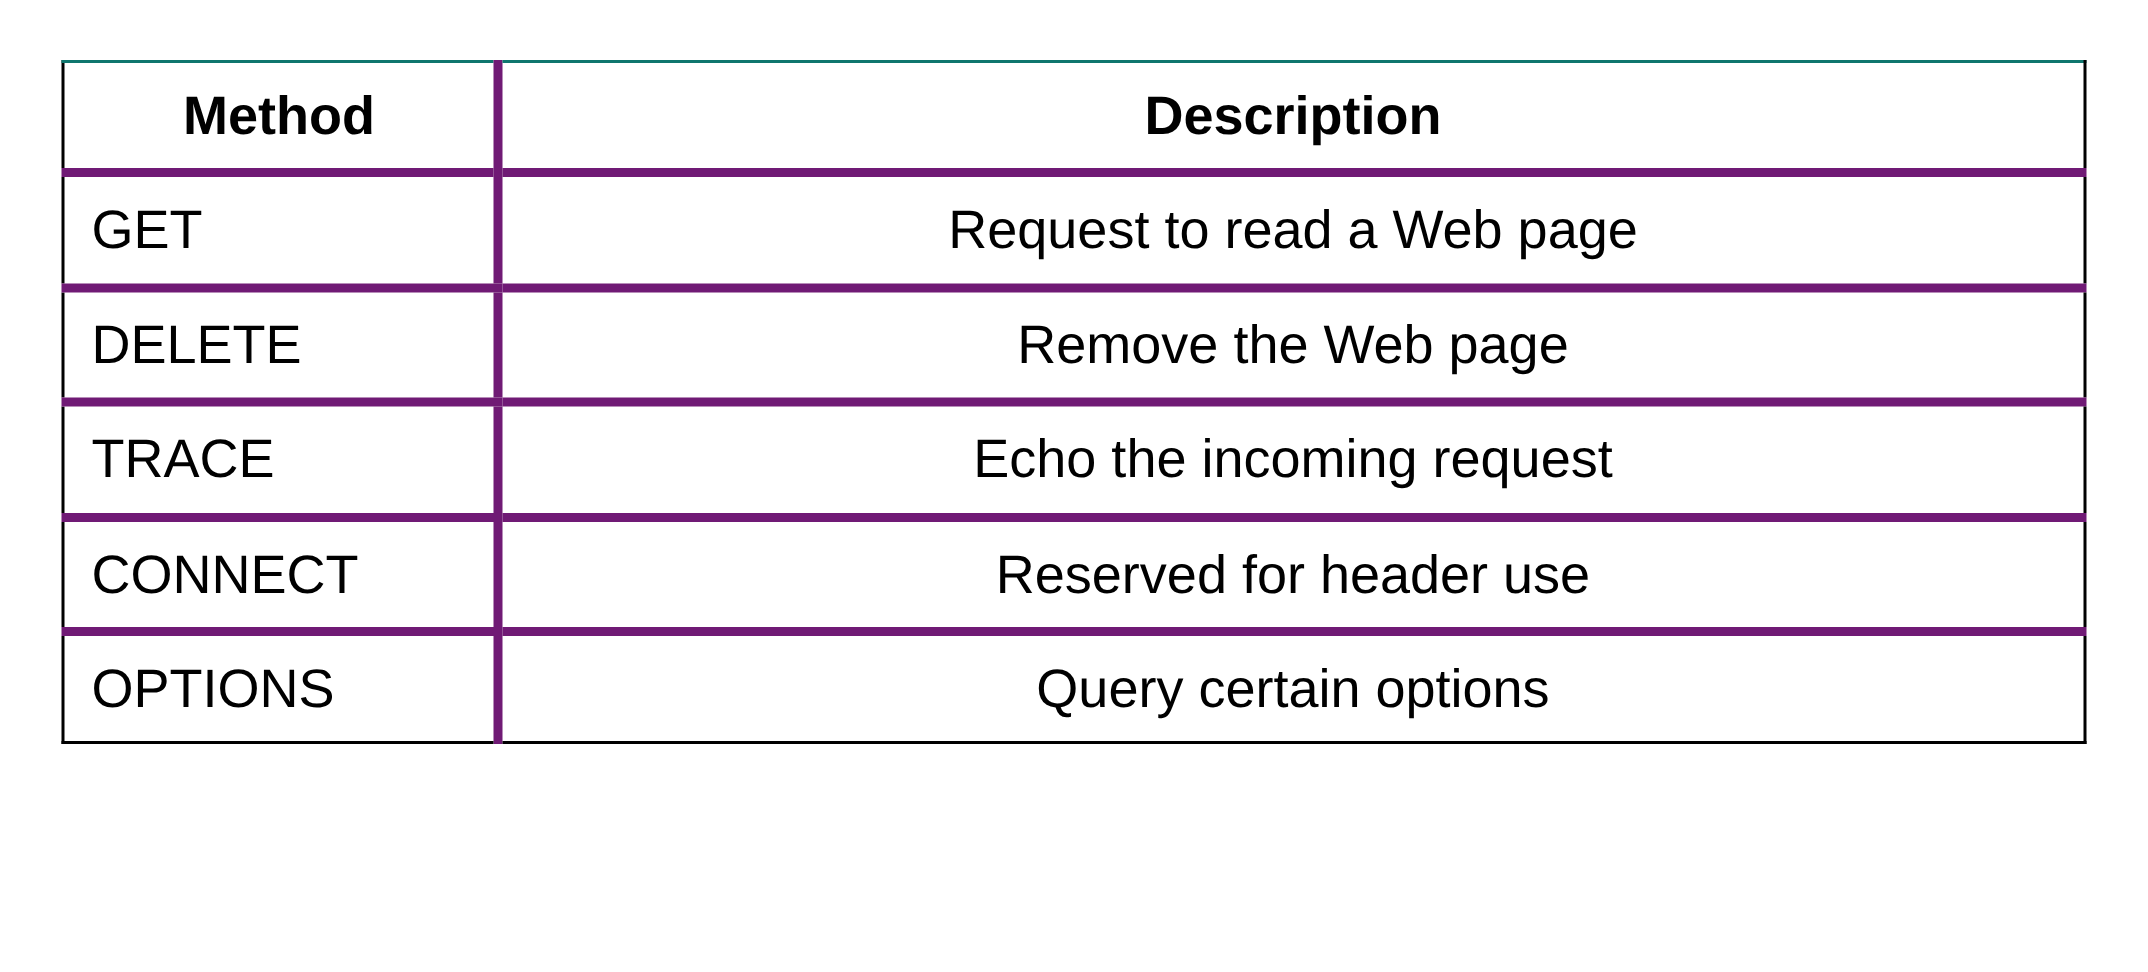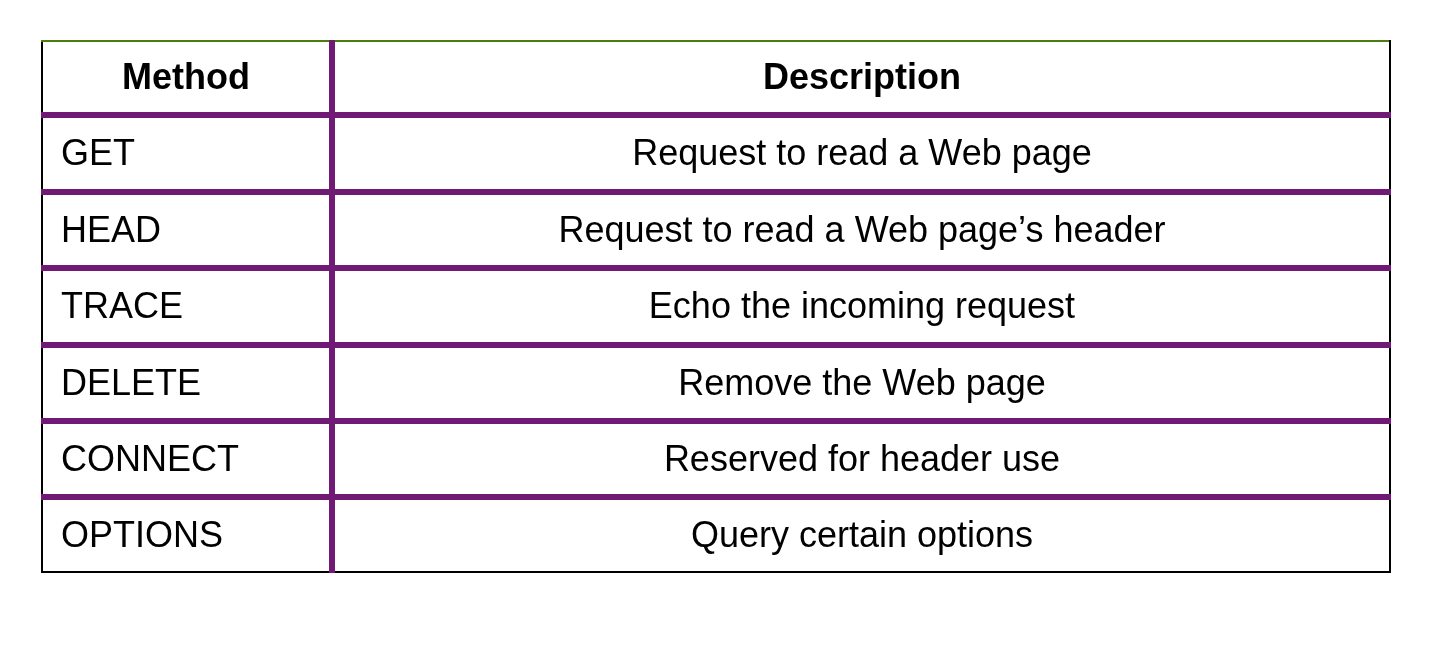--- a/index.html
+++ b/index.html
@@ -31,21 +31,21 @@
     th {
       font-weight: bold;
       text-align: center;
       border-bottom: 2px solid #000;
     }
     th:first-child, td:first-child {
       width: 290px;
       border-right: 2px solid #000;
     }
     tr:first-child th {
-      border-top: 2px solid #4d7c0f;
+      border-top: 2px solid #0f766e;
       border-radius: 20px;
     }
     table, th:first-child, td:first-child {
       border-left: 2px solid #000;
     }
     th:last-child, td:last-child {
       border-right: 2px solid #000;
       text-align: center;
     }
     tr:last-child td {
@@ -61,30 +61,26 @@
       <th>Method</th>
       <th>Description</th>
     </tr>
   </thead>
   <tbody>
     <tr>
       <td>GET</td>
       <td>Request to read a Web page</td>
     </tr>
     <tr>
-      <td>HEAD</td>
-      <td>Request to read a Web page’s header</td>
+      <td>DELETE</td>
+      <td>Remove the Web page</td>
     </tr>
     <tr>
       <td>TRACE</td>
       <td>Echo the incoming request</td>
-    </tr>
-    <tr>
-      <td>DELETE</td>
-      <td>Remove the Web page</td>
     </tr>
     <tr>
       <td>CONNECT</td>
       <td>Reserved for header use</td>
     </tr>
     <tr>
       <td>OPTIONS</td>
       <td>Query certain options</td>
     </tr>
   </tbody>

